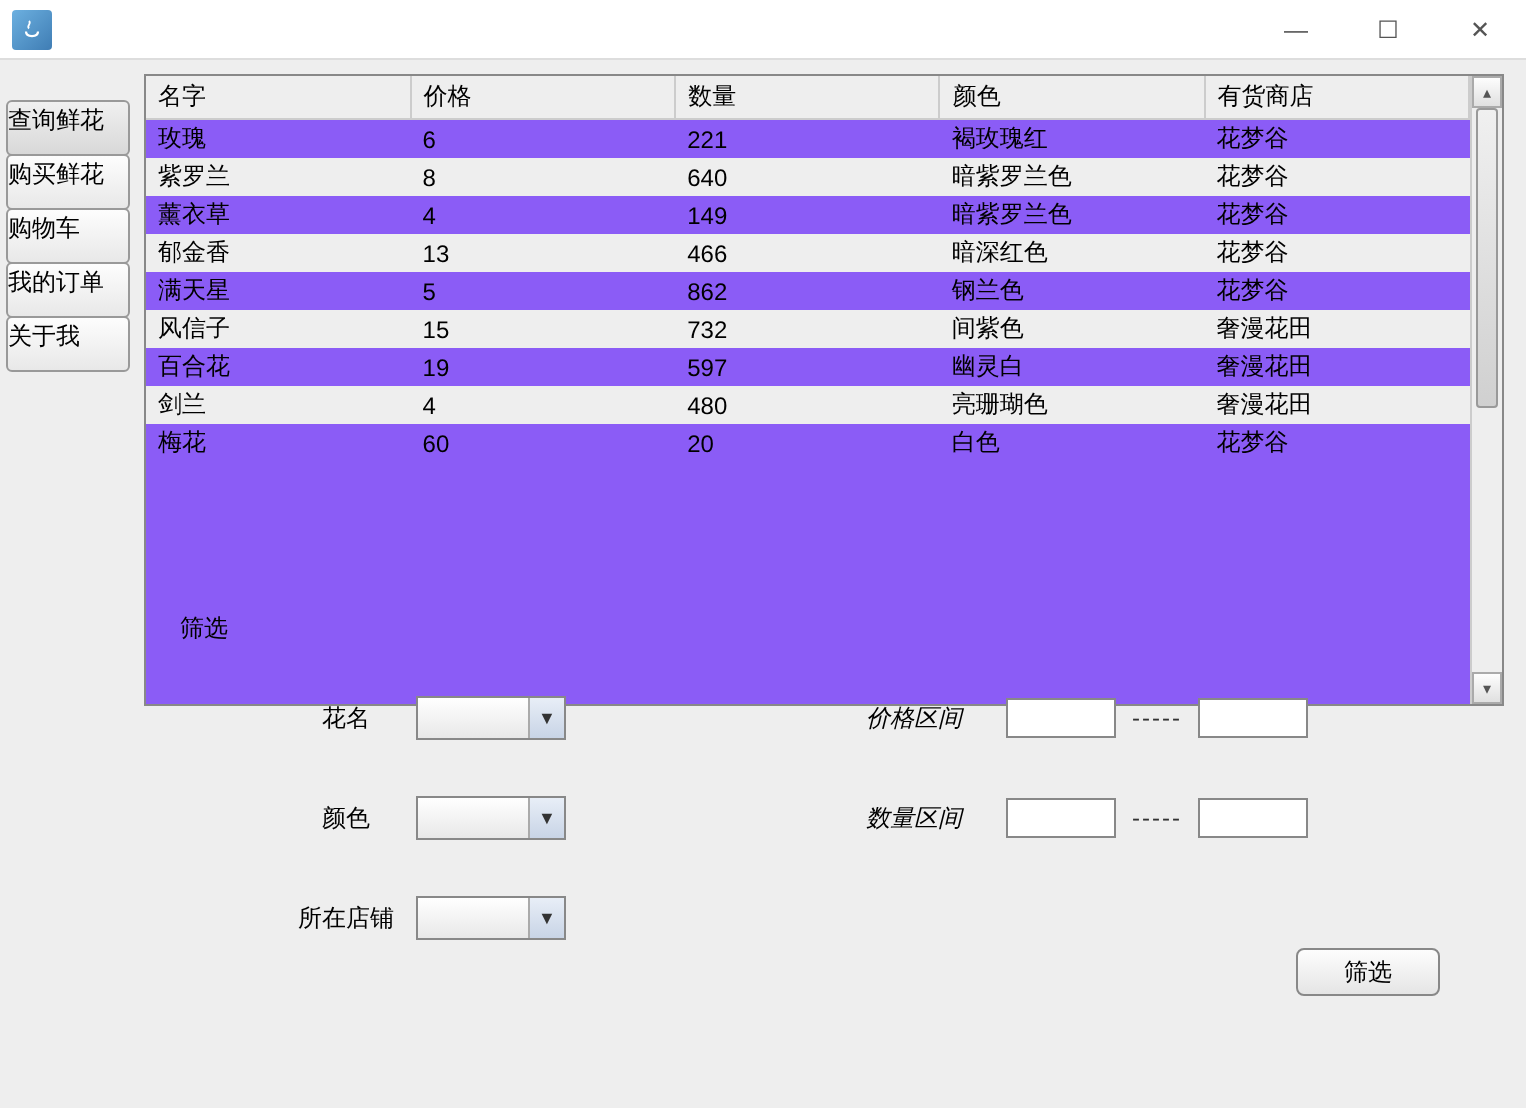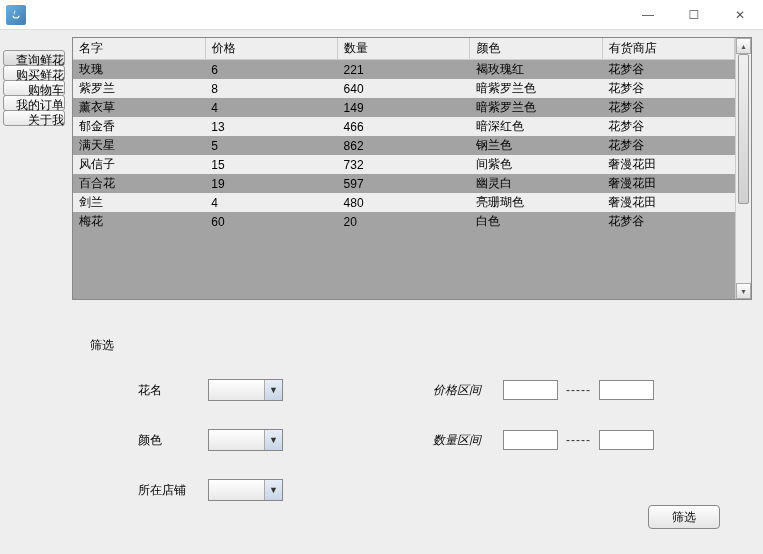--- a/index.html
+++ b/index.html
@@ -4,36 +4,36 @@
 <style>
 * { box-sizing: border-box; margin: 0; padding: 0; font-family: "Microsoft YaHei", SimSun, sans-serif; font-size: 12px; }
 body { background: #eeeeee; width: 763px; height: 554px; overflow: hidden; }
 .titlebar { height: 30px; background: #fff; display: flex; align-items: center; border-bottom: 1px solid #ddd; }
 .titlebar .icon { width: 20px; height: 20px; margin-left: 6px; background: linear-gradient(135deg,#6cb0e0 0%,#3f7db4 100%); border-radius: 2px; display: flex; align-items: center; justify-content: center; }
 .titlebar .icon svg { width: 12px; height: 12px; }
 .titlebar .sp { flex: 1; }
 .winbtn { width: 46px; height: 30px; display: flex; align-items: center; justify-content: center; color: #555; }
 .content { position: relative; height: 524px; background: #eeeeee; }
 .sidebar { position: absolute; left: 3px; top: 20px; }
-.sidebtn { display: block; width: 62px; height: 16px; margin-bottom: -1px; background: linear-gradient(#fdfdfd,#e8e8e8); border: 1px solid #999; border-radius: 3px; text-align: right; line-height: 18px; cursor: pointer; }
+.sidebtn { display: block; width: 62px; height: 28px; margin-bottom: -1px; background: linear-gradient(#fdfdfd,#e8e8e8); border: 1px solid #999; border-radius: 3px; text-align: left; line-height: 18px; cursor: pointer; }
 .sidebtn.active { background: linear-gradient(#f0f0f0,#d8d8d8); }
-.tablewrap { position: absolute; left: 72px; top: 7px; width: 680px; height: 263px; border: 1px solid #888; background: #a3a3a3; display: flex; }
+.tablewrap { position: absolute; left: 72px; top: 7px; width: 680px; height: 316px; border: 1px solid #888; background: #8b5cf6; display: flex; }
 .tableinner { flex: 1; overflow: hidden; }
 table { width: 100%; border-collapse: collapse; table-layout: fixed; }
 th { background: #eeeeee; border-right: 1px solid #ccc; border-bottom: 1px solid #ccc; text-align: left; padding: 2px 6px; font-weight: normal; height: 20px; }
 td { padding: 1px 6px; height: 16px; white-space: nowrap; overflow: hidden; }
 tbody tr:nth-child(even) { background: #eeeeee; }
 .vscroll { width: 16px; background: #eee; border-left: 1px solid #ccc; position: relative; }
 .vscroll .up, .vscroll .down { height: 16px; background: linear-gradient(#fdfdfd,#e0e0e0); border: 1px solid #aaa; display: flex; align-items: center; justify-content: center; font-size: 8px; color: #555; }
 .vscroll .down { position: absolute; bottom: 0; left: 0; right: 0; }
 .vscroll .thumb { position: absolute; left: 2px; right: 2px; top: 16px; height: 150px; background: linear-gradient(#f0f0f0,#d0d0d0); border: 1px solid #999; border-radius: 2px; }
-.filter { position: absolute; left: 90px; top: 307px; width: 640px; }
+.filter { position: absolute; left: 90px; top: 276px; width: 640px; }
 .filtertitle { margin-bottom: 22px; }
 .frow { display: flex; align-items: center; height: 28px; margin-bottom: 22px; }
-.flbl { width: 70px; text-align: left; margin-left: 48px; }
+.flbl { width: 70px; text-align: center; margin-left: 48px; }
 .combo { width: 75px; height: 22px; border: 1px solid #888; background: linear-gradient(#fff,#e8e8e8); display: flex; align-items: center; cursor: pointer; }
 .combo .cv { flex: 1; padding: 0 4px; }
 .combo .ar { width: 18px; height: 100%; border-left: 1px solid #aaa; background: linear-gradient(#e8eef7,#c8d4e6); display: flex; align-items: center; justify-content: center; font-size: 9px; color: #333; }
 .gap { width: 150px; }
 .flbl2 { width: 70px; font-style: italic; }
 .txt { width: 55px; height: 20px; border: 1px solid #888; background: #fff; padding: 0 3px; }
 .dashes { margin: 0 8px; letter-spacing: 1px; color: #333; }
 .filterbtn { position: absolute; left: 558px; top: 168px; width: 72px; height: 24px; background: linear-gradient(#fdfdfd,#e5e5e5); border: 1px solid #888; border-radius: 4px; text-align: center; line-height: 22px; cursor: pointer; }
 </style>
 </head>

